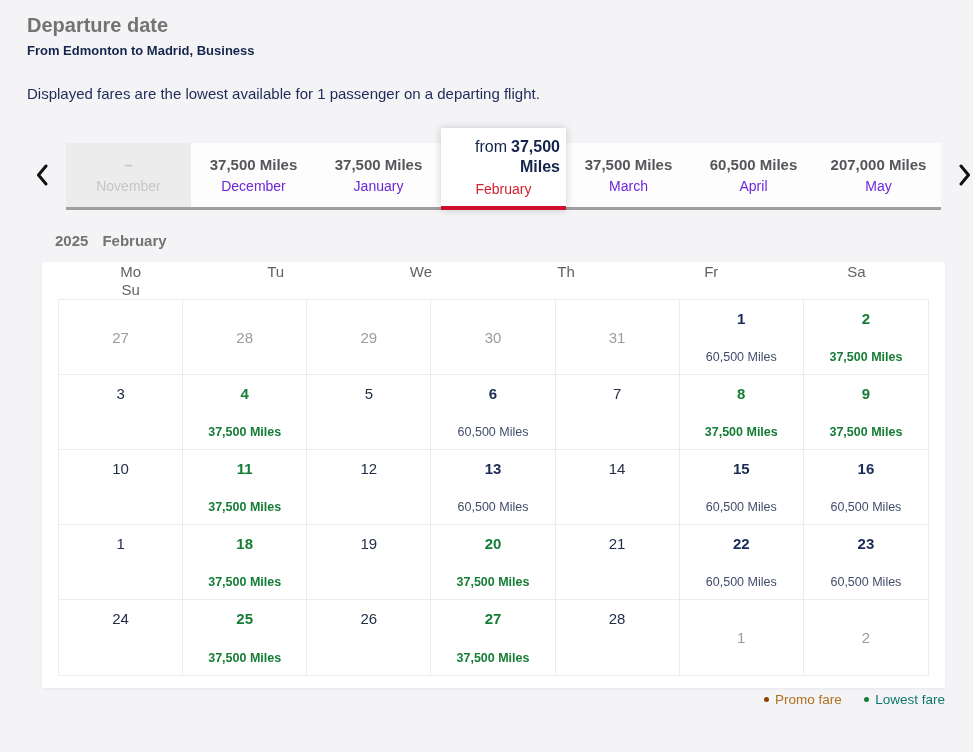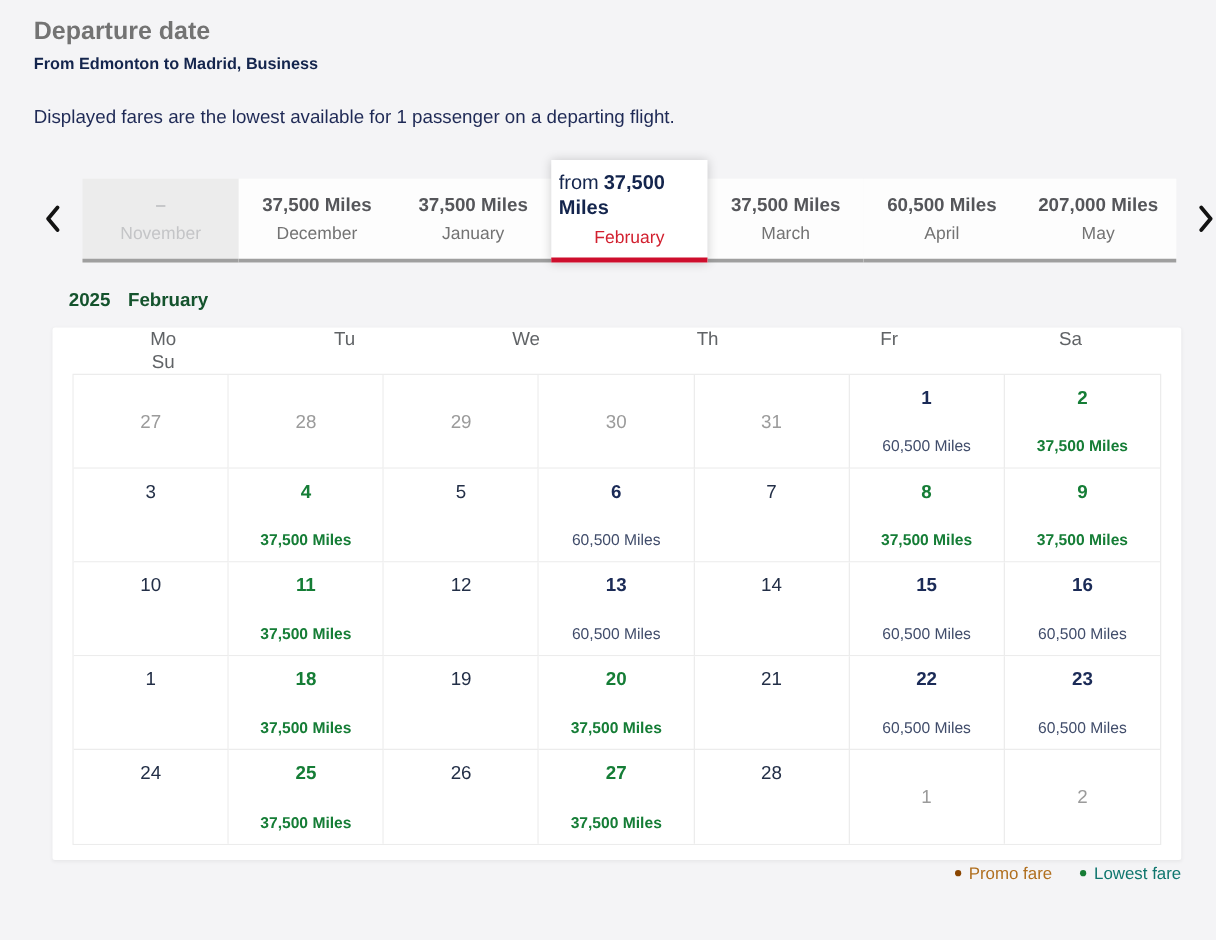--- a/index.html
+++ b/index.html
@@ -24,38 +24,38 @@
     height:67px; display:flex; align-items:center;
   }
   .tabs { display:flex; align-items:flex-end; margin:0 10px; }
   .tab {
     width:125px; height:67px; background:#fdfdfd;
     border:none; border-bottom:3px solid #9f9f9f;
     display:flex; flex-direction:column; justify-content:center; align-items:center;
     gap:4px; padding:0 6px; cursor:pointer;
     font-family:"Liberation Sans", sans-serif;
   }
-  .tab .fare-line { font-size:15px; font-weight:700; color:#55565a; text-align:left; line-height:1.25; }
+  .tab .fare-line { font-size:15px; font-weight:700; color:#55565a; text-align:right; line-height:1.25; }
   .tab .from { font-weight:400; }
-  .tab .month { font-size:14px; color:#737373; }
+  .tab .month { font-size:14px; color:#6d28d9; }
   .tab[data-state="disabled"] { background:#ececec; cursor:default; }
   .tab[data-state="disabled"] .fare-line { color:#c4c5c7; font-weight:400; }
   .tab[data-state="disabled"] .month { color:#c4c5c7; }
   .tab[data-state="selected"] {
     height:82px; background:#fff;
     border-bottom:4px solid #ce0e2d;
     box-shadow:0 0 8px rgba(0,0,0,.18);
     position:relative; z-index:2;
   }
   .tab[data-state="selected"] .fare-line { color:#14254d; font-size:16px; }
   .tab[data-state="selected"] .from { color:#14254d; margin-right:4px; }
   .tab[data-state="selected"] .month { color:#d2202f; }
 
   
-  .month-year { margin:22px 0 0 28px; font-size:15px; font-weight:700; color:#14532d; }
+  .month-year { margin:22px 0 0 28px; font-size:15px; font-weight:700; color:#737373; }
   .month-year .year { margin-right:14px; }
 
   
   .card {
     background:#fff; width:903px; margin:13px 0 0 15px;
     padding:0 16px 12px; border-radius:2px;
     box-shadow:0 1px 3px rgba(0,0,0,.05);
   }
   .weekdays { display:grid; grid-template-columns:repeat(6,1fr); height:37px; align-items:center; }
   .weekday { text-align:center; font-size:15px; color:#606366; }

